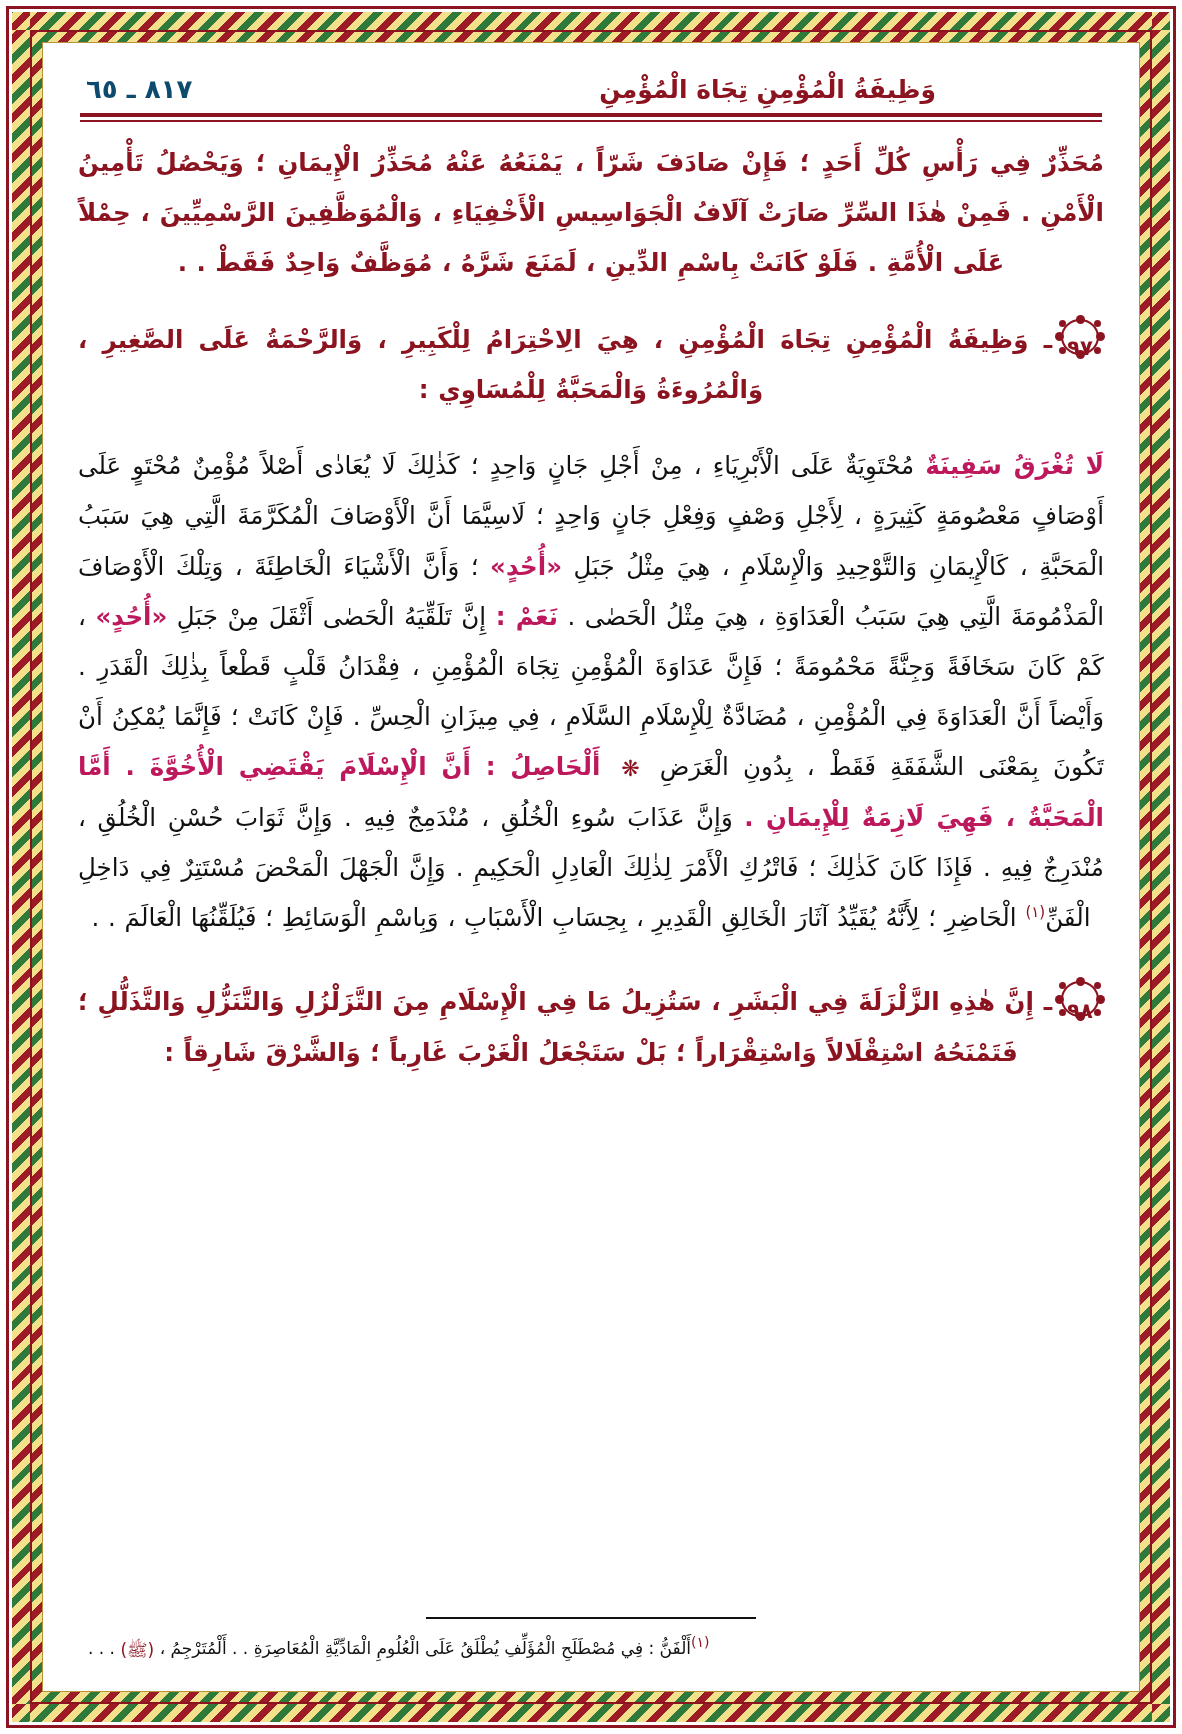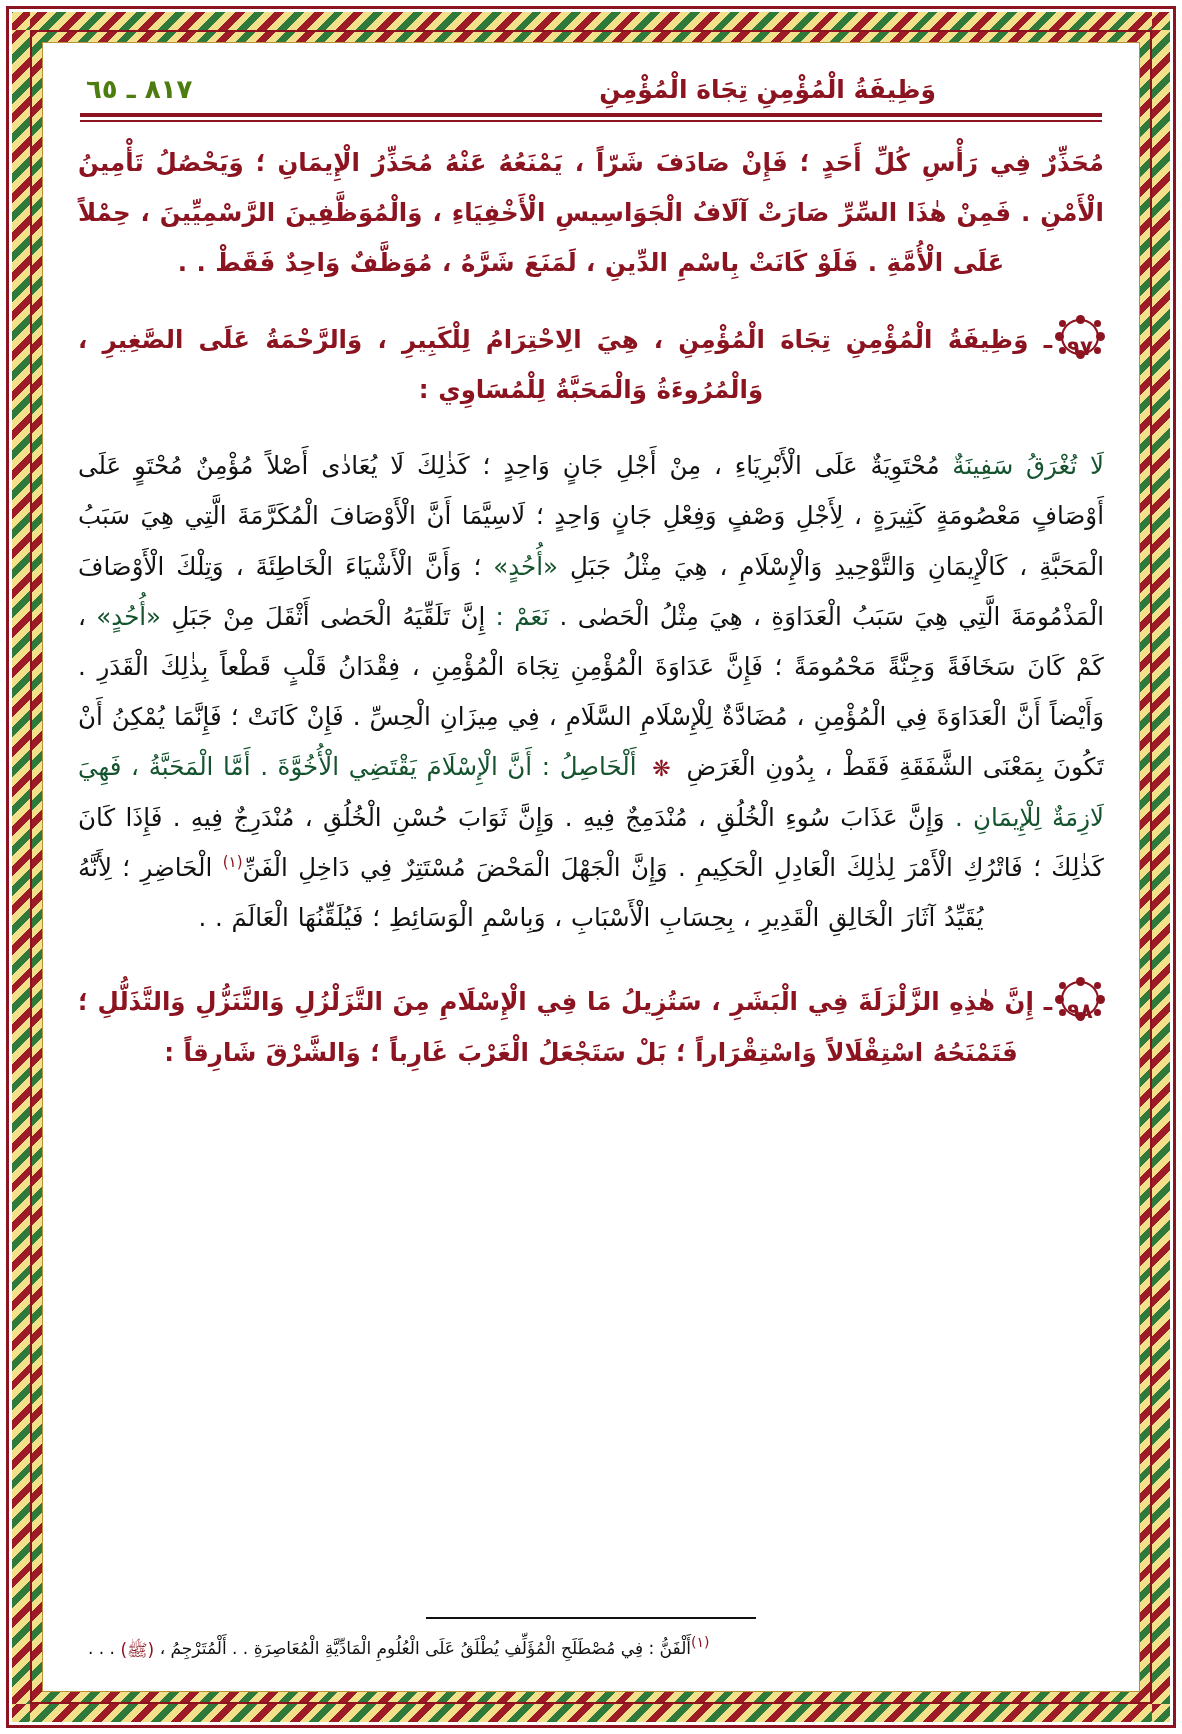--- a/index.html
+++ b/index.html
@@ -73,21 +73,21 @@
 
   
   .header-row {
     display: flex;
     flex-direction: row-reverse;
     align-items: baseline;
     justify-content: space-between;
     padding: 0 8px;
   }
   .page-number {
-    color: #4d7c0f;
+    color: #0c4a6e;
     font-size: 26px;
     font-weight: bold;
     letter-spacing: 1px;
     direction: ltr;
     unicode-bidi: plaintext;
     white-space: nowrap;
     text-align: center;
   }
   .header-title {
     color: #8c1420;
@@ -118,21 +118,21 @@
     margin: 0 0 4px 0;
     word-spacing: 1px;
   }
   .para.red {
     color: #8c1420;
     font-weight: bold;
   }
   .para.spaced-top { margin-top: 22px; }
   .para.spaced-top-lg { margin-top: 30px; }
 
-  .r { color: #14532d; font-weight: normal; }
+  .r { color: #be185d; font-weight: bold; }
 
   .fn-ref {
     color: #8c1420;
     font-size: 15px;
     vertical-align: super;
     font-weight: normal;
   }
 
   
   .badge {

